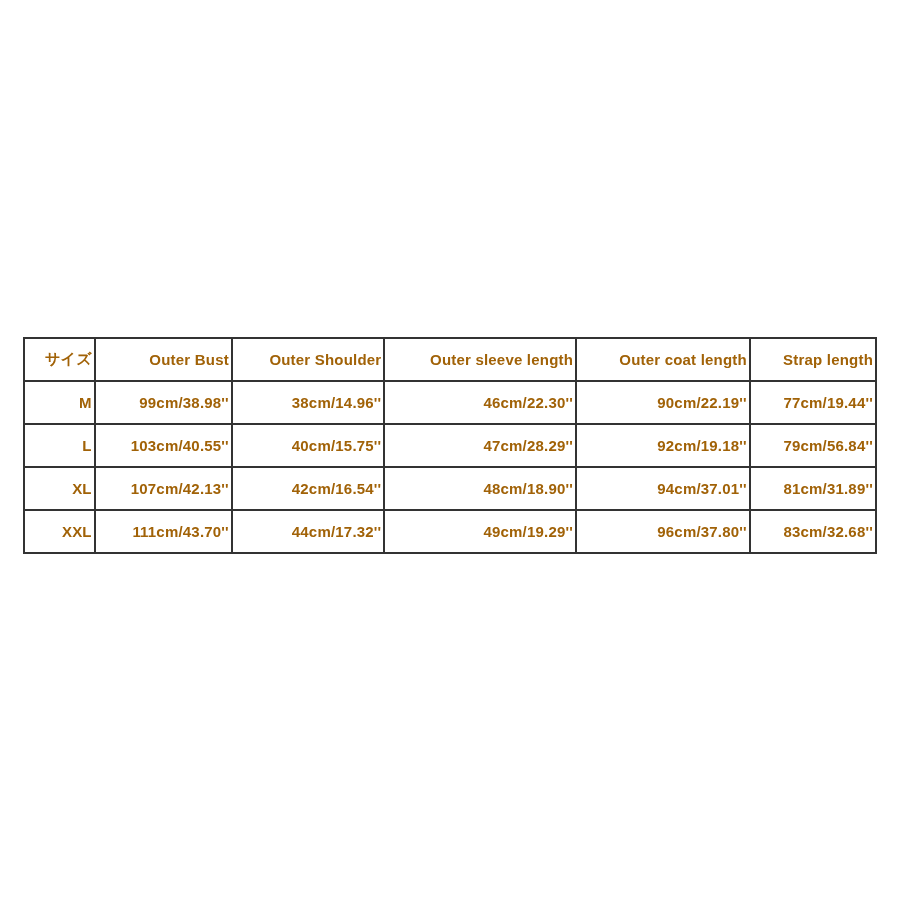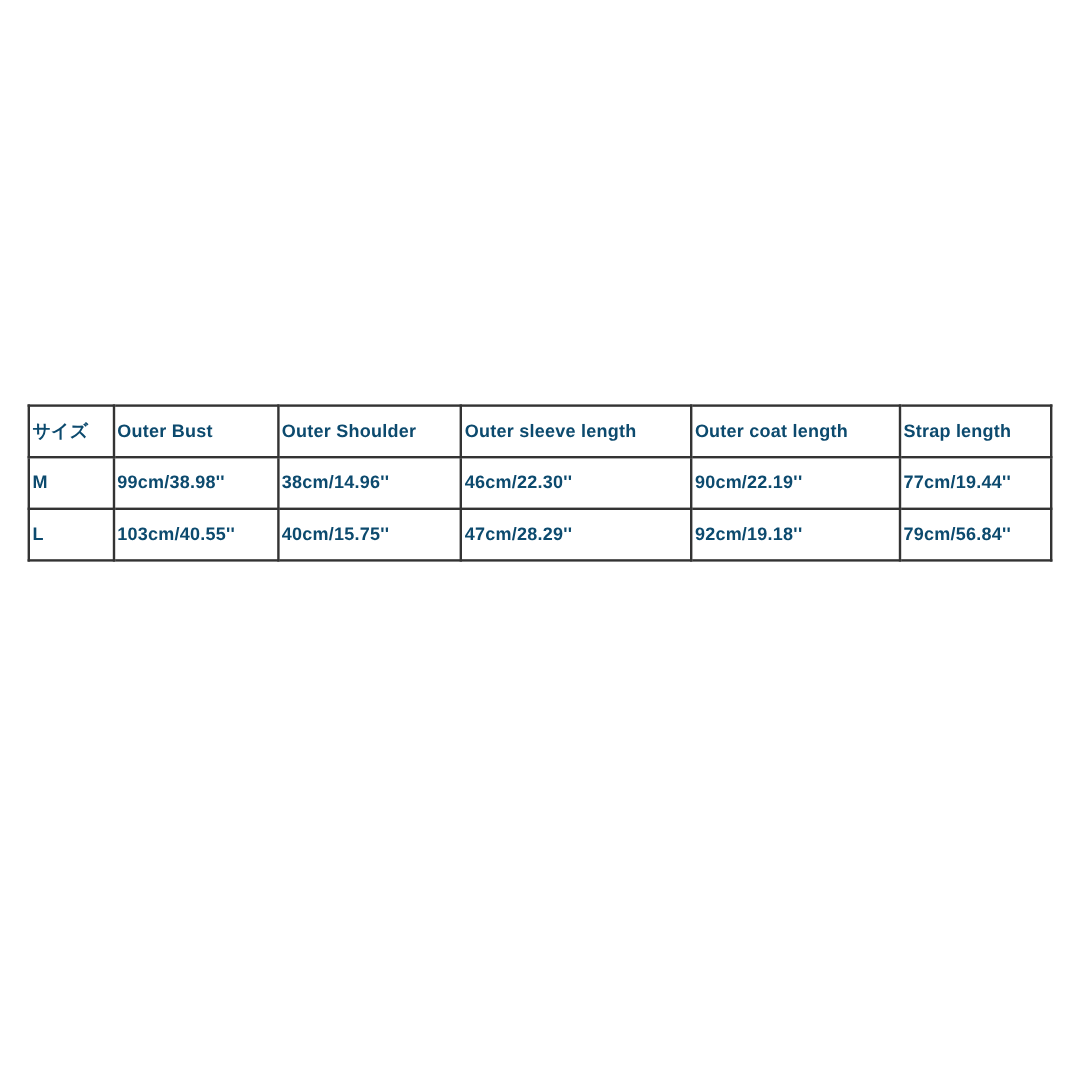--- a/index.html
+++ b/index.html
@@ -26,25 +26,25 @@
   table.size-table {
     width: 100%;
     border-collapse: collapse;
     table-layout: fixed;
     background: #ffffff;
   }
   table.size-table th,
   table.size-table td {
     border: 2px solid #333333;
     height: 41px;
-    text-align: left;
+    text-align: right;
     vertical-align: middle;
     font-size: 15px;
     font-weight: bold;
-    color: #0c4a6e;
+    color: #a16207;
     padding: 0 2px;
     letter-spacing: 0.2px;
   }
   col.c0 { width: 8.3%; }
   col.c1 { width: 16.1%; }
   col.c2 { width: 17.9%; }
   col.c3 { width: 22.5%; }
   col.c4 { width: 20.4%; }
   col.c5 { width: 14.8%; }
 </style>
@@ -82,16 +82,32 @@
           <td>77cm/19.44''</td>
         </tr>
         <tr>
           <td>L</td>
           <td>103cm/40.55''</td>
           <td>40cm/15.75''</td>
           <td>47cm/28.29''</td>
           <td>92cm/19.18''</td>
           <td>79cm/56.84''</td>
         </tr>
+        <tr>
+          <td>XL</td>
+          <td>107cm/42.13''</td>
+          <td>42cm/16.54''</td>
+          <td>48cm/18.90''</td>
+          <td>94cm/37.01''</td>
+          <td>81cm/31.89''</td>
+        </tr>
+        <tr>
+          <td>XXL</td>
+          <td>111cm/43.70''</td>
+          <td>44cm/17.32''</td>
+          <td>49cm/19.29''</td>
+          <td>96cm/37.80''</td>
+          <td>83cm/32.68''</td>
+        </tr>
       </tbody>
     </table>
   </div>
 </div>
 
 </body></html>

